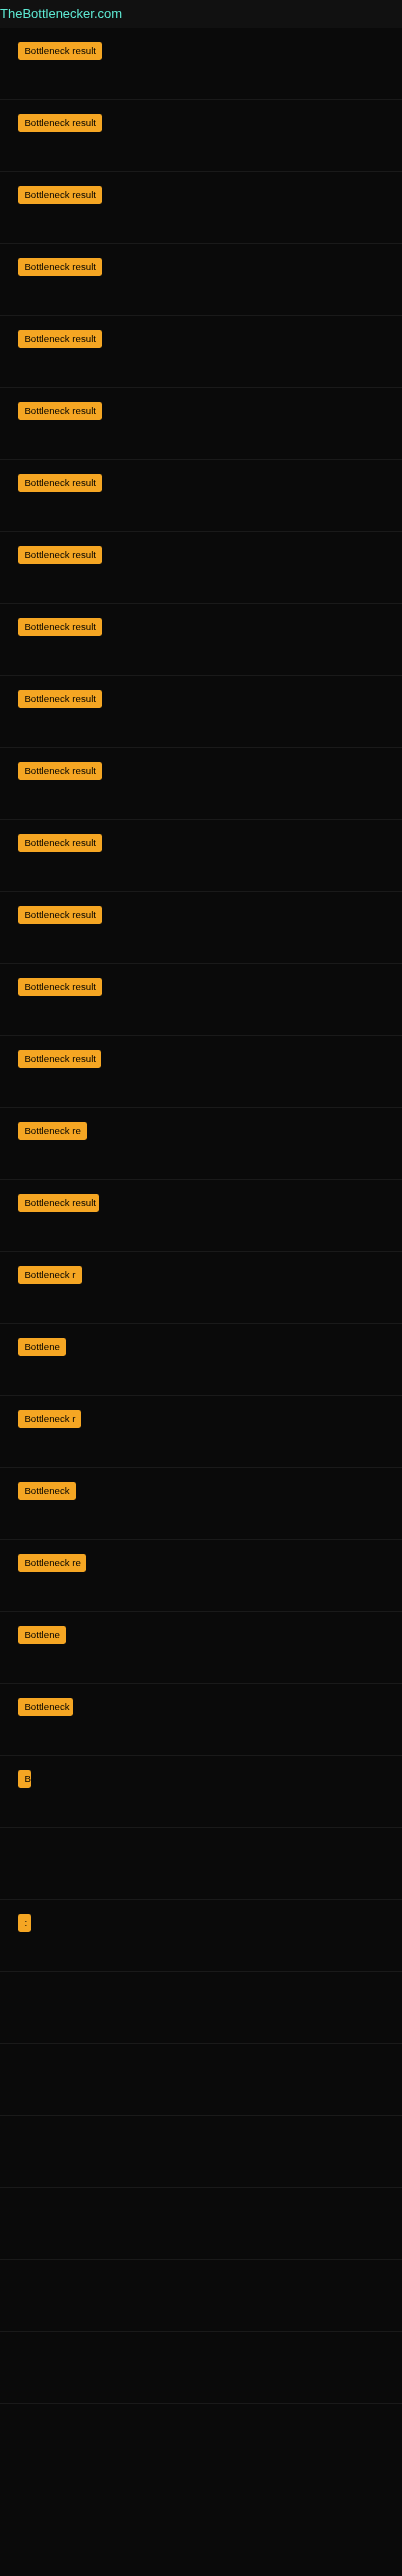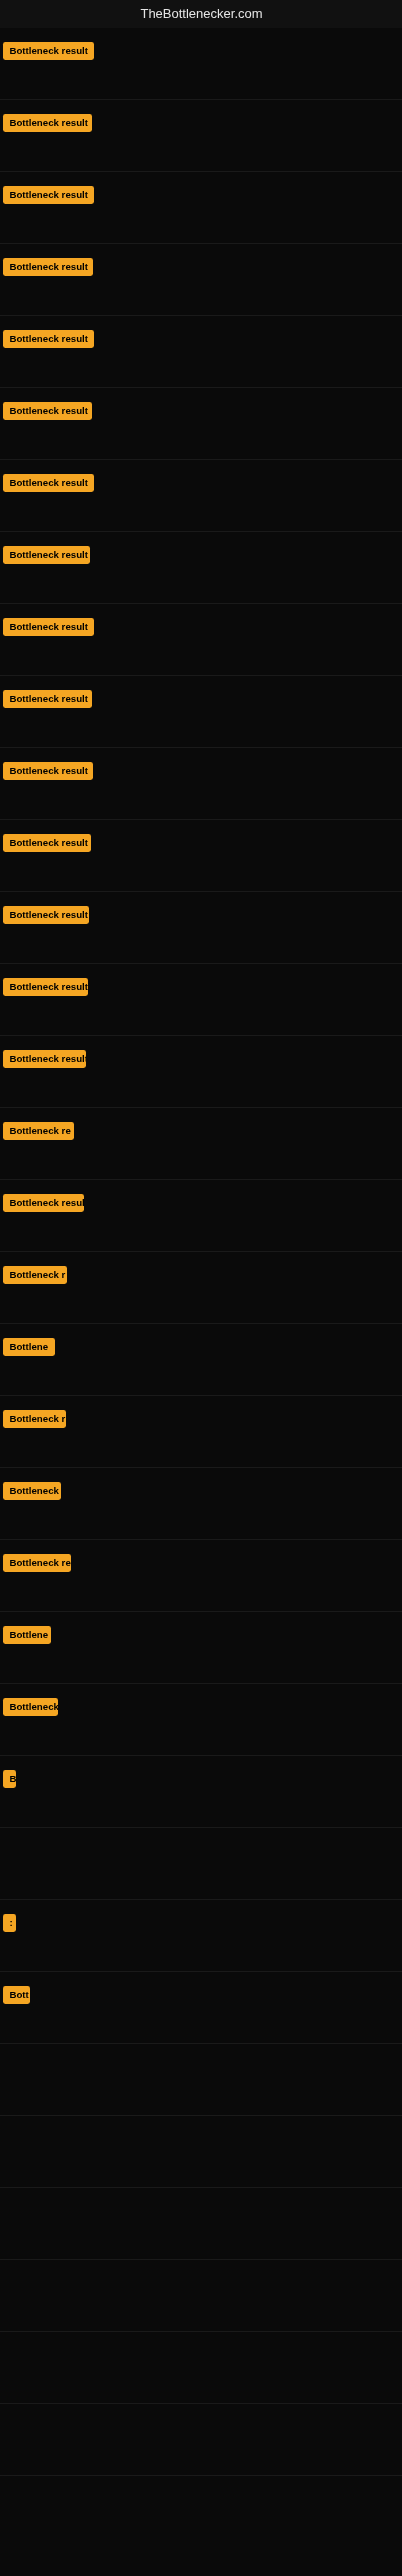--- a/index.html
+++ b/index.html
@@ -10,41 +10,40 @@
 
     body {
       width: 403px;
       min-height: 2576px;
       background-color: #0a0a0a;
       font-family: Arial, sans-serif;
       position: relative;
     }
 
     .site-title {
-      text-align: center;
-      color: #e5e5e5;
+      color: #5eead4;
       font-size: 13px;
       padding: 6.4px 0;
       background-color: #111111;
     }
 
     .bottleneck-item {
       position: relative;
       height: 72px;
       border-bottom: 0.8px solid #1a1a1a;
     }
 
     .bottleneck-badge {
       position: absolute;
-      left: 3px;
+      left: 18px;
       top: 14.5px;
       background-color: #f5a623;
       color: #000000;
       font-size: 9.7px;
-      font-weight: bold;
+      font-weight: normal;
       padding: 3.2px 6.4px;
       border-radius: 2.4px;
       white-space: nowrap;
       overflow: hidden;
     }
   </style>
 </head>
 <body>
 
 <div>
@@ -124,23 +123,20 @@
     <div class="bottleneck-item">
       <div class="bottleneck-badge" style="max-width: 55px;">Bottleneck</div>
     </div>
     <div class="bottleneck-item">
       <div class="bottleneck-badge" style="max-width: 13px;">B</div>
     </div>
     <div class="bottleneck-item"></div>
     <div class="bottleneck-item">
       <div class="bottleneck-badge" style="max-width: 8px;">:</div>
     </div>
-    <div class="bottleneck-item">
-      <div class="bottleneck-badge" style="max-width: 27px;">Bott</div>
-    </div>
     <div class="bottleneck-item"></div>
     <div class="bottleneck-item"></div>
     <div class="bottleneck-item"></div>
     <div class="bottleneck-item"></div>
     <div class="bottleneck-item"></div>
     <div class="bottleneck-item"></div>
   </div>
 
 
 </body></html>

